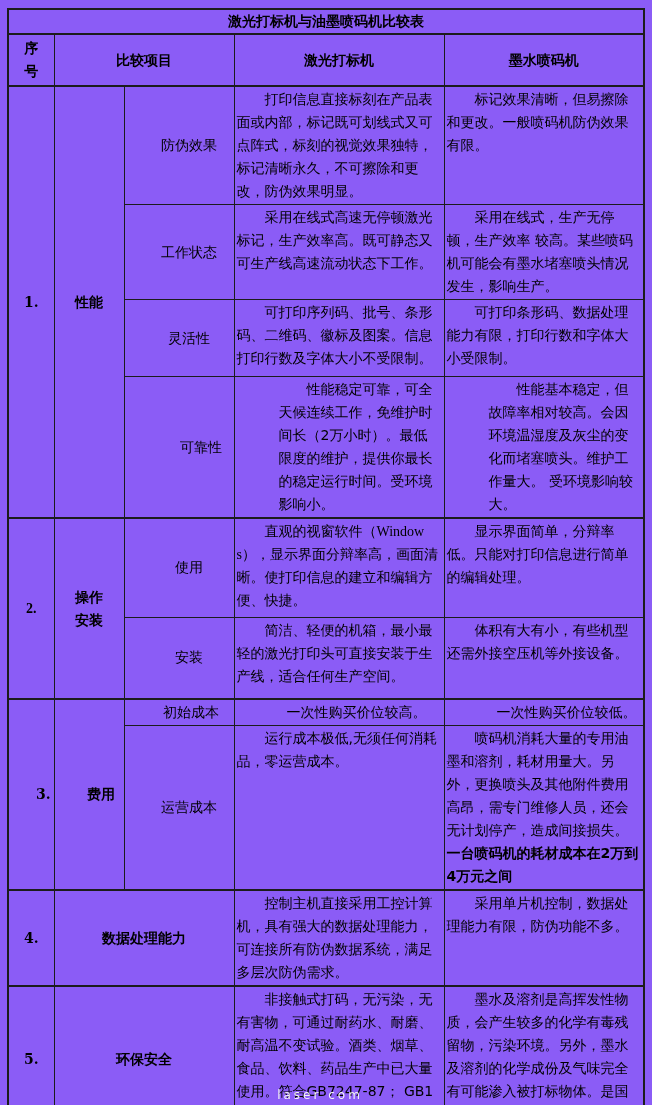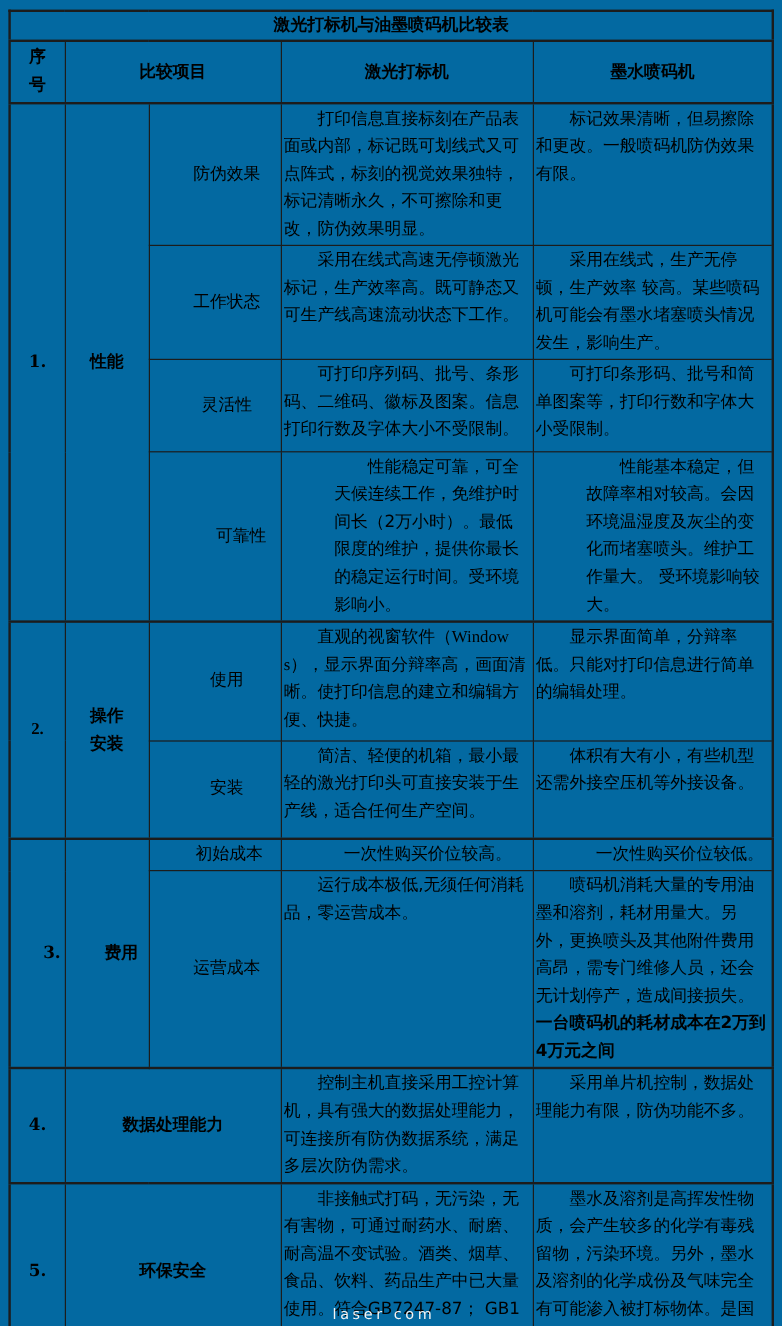--- a/index.html
+++ b/index.html
@@ -1,18 +1,18 @@
 <!DOCTYPE html>
 <html><head>
 <meta charset="utf-8">
 <style>
   * { margin:0; padding:0; box-sizing:border-box; }
   html,body { background:#ffffff; }
   .page {
-    position:relative; width:652px; height:1105px; background:#0369a1;
+    position:relative; width:652px; height:1105px; background:#8b5cf6;
     font-family:"DejaVu Sans", sans-serif; color:#000;
   }
   table.cmp {
     position:absolute; left:7px; top:8px; width:636px;
     border-collapse:collapse; table-layout:fixed;
     border:2px solid #1c1c1c;
   }
   table.cmp td {
     border:1px solid #1c1c1c;
     font-size:14px; line-height:23px; color:#000;
@@ -102,21 +102,21 @@
       <td class="body bl2">标记效果清晰，但易擦除和更改。一般喷码机防伪效果有限。</td>
     </tr>
     <tr class="h103">
       <td class="sub">工作状态</td>
       <td class="body bl2">采用在线式高速无停顿激光标记，生产效率高。既可静态又可生产线高速流动状态下工作。</td>
       <td class="body bl2">采用在线式，生产无停顿，生产效率 较高。某些喷码机可能会有墨水堵塞喷头情况发生，影响生产。</td>
     </tr>
     <tr class="h77">
       <td class="sub">灵活性</td>
       <td class="body bl2">可打印序列码、批号、条形码、二维码、徽标及图案。信息打印行数及字体大小不受限制。</td>
-      <td class="body bl2">可打印条形码、批号和简单图案等，打印行数和字体大小受限制。</td>
+      <td class="body bl2">可打印条形码、数据处理能力有限，打印行数和字体大小受限制。</td>
     </tr>
     <tr class="h114">
       <td class="sub">可靠性</td>
       <td class="body bl2">性能稳定可靠，可全天候连续工作，免维护时间长（2万小时）。最低限度的维护，提供你最长的稳定运行时间。受环境影响小。</td>
       <td class="body bl2">性能基本稳定，但故障率相对较高。会因环境温湿度及灰尘的变化而堵塞喷头。维护工作量大。 受环境影响较大。</td>
     </tr>
 
     <tr class="gstart h99">
       <td class="no" rowspan="2">2.</td>
       <td class="cat" rowspan="2">操作

